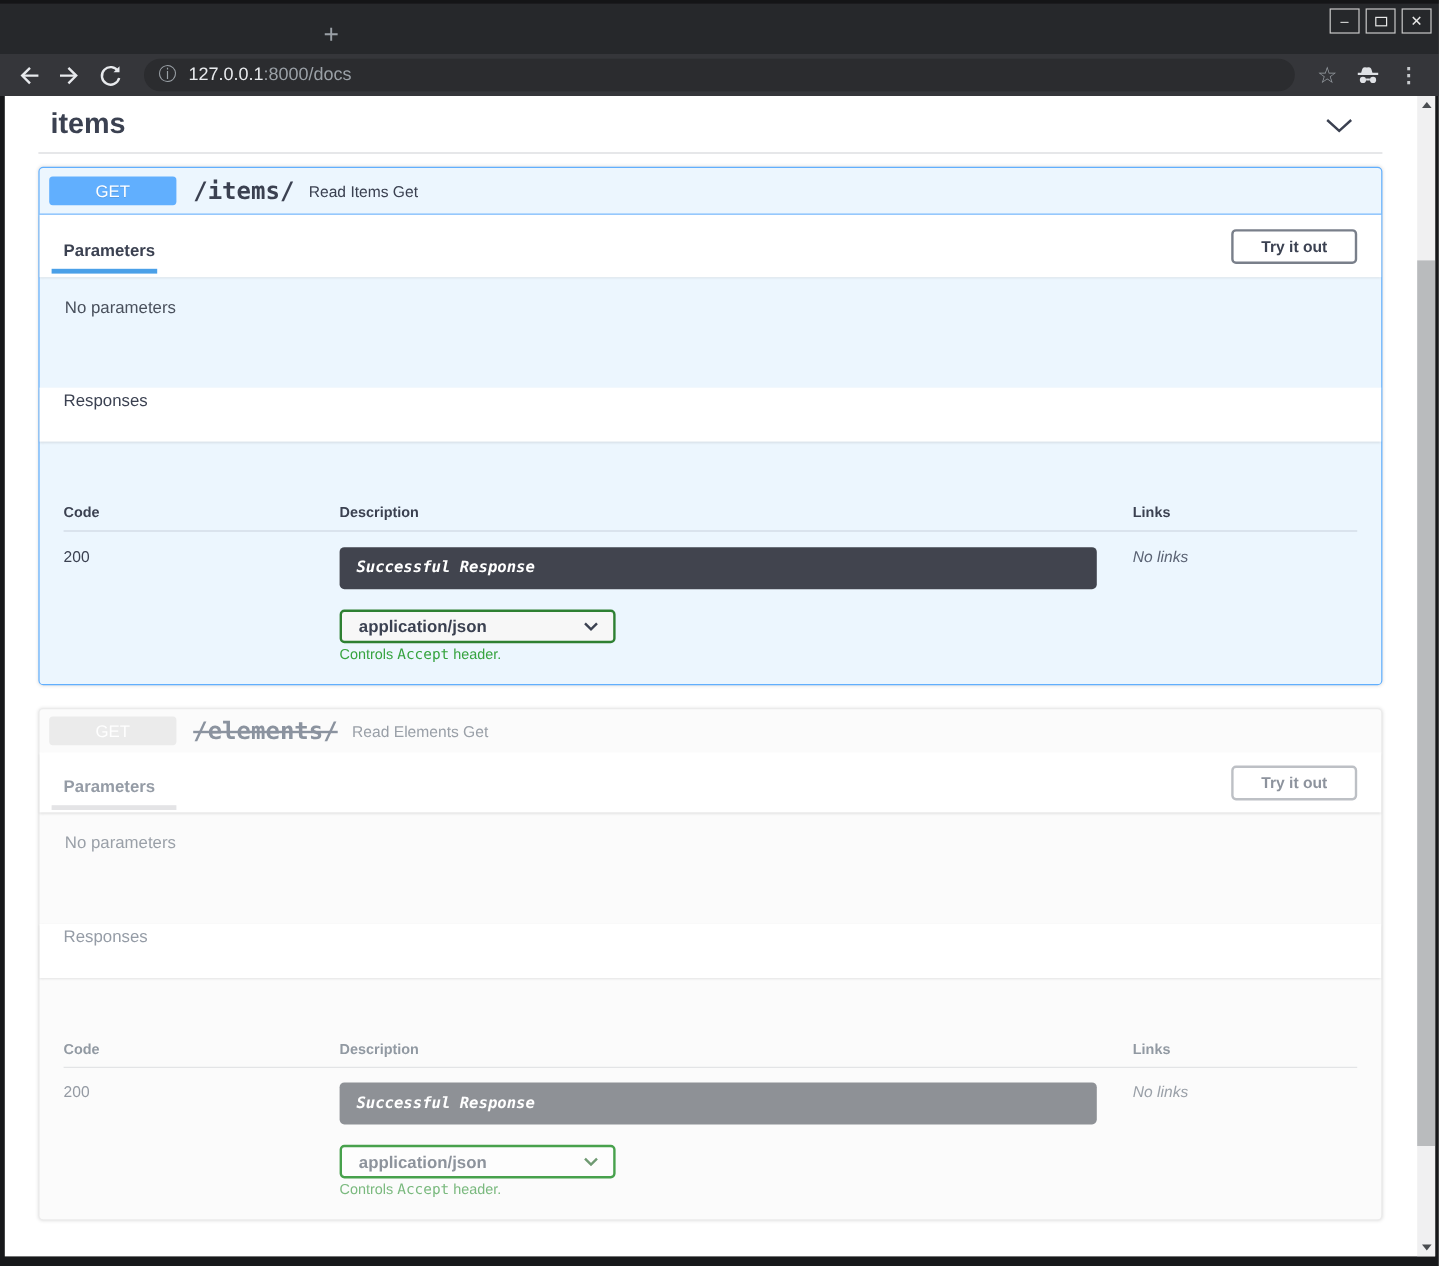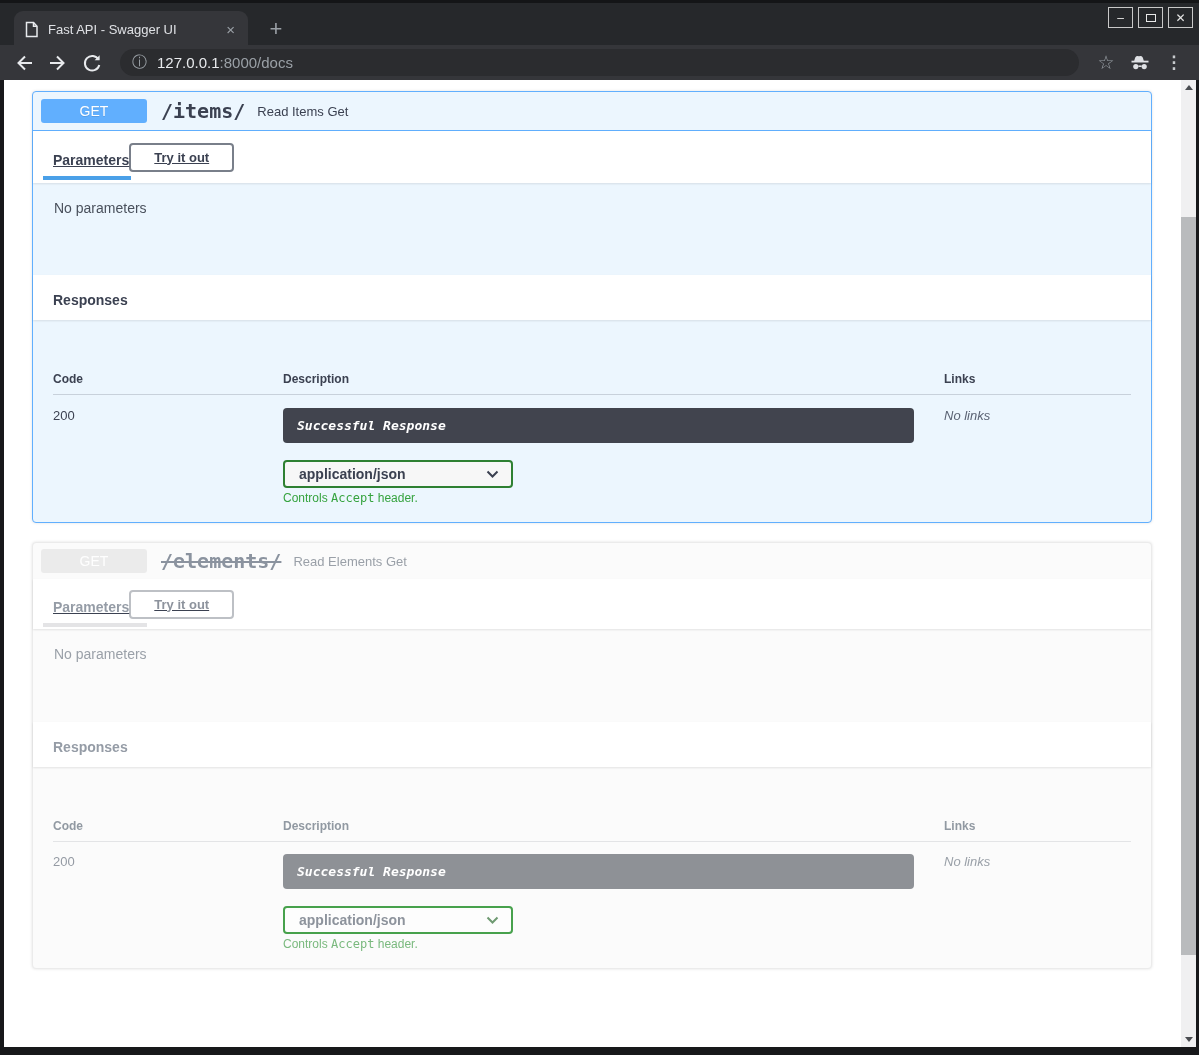--- a/index.html
+++ b/index.html
@@ -61,35 +61,35 @@
   .opblock.get .method-badge { background:#61affe; }
   .opblock.deprecated .method-badge { background:#ebebeb; color:rgba(255,255,255,.95); text-shadow:none; }
   .op-path { margin-left:14px; font-family:"DejaVu Sans Mono","Liberation Mono",monospace; font-size:20px; font-weight:bold; color:#3b4151; }
   .opblock.deprecated .op-path { color:#8b939f; text-decoration:line-through; }
   .op-desc { margin-left:12px; font-size:13px; color:#3b4151; }
   .opblock.deprecated .op-desc { color:#9aa0a8; }
 
   .op-warning { padding:16px 21px 21px; font-size:14px; font-weight:bold; color:#7e848d; }
 
   .section-header { height:52px; background:#fff; box-shadow:0 1px 2px rgba(0,0,0,.1); position:relative; z-index:1;
-                    display:flex; align-items:center; padding:0 20px;text-decoration:underline; }
+                    display:flex; align-items:center; justify-content:space-between; padding:0 20px; }
   .opblock.deprecated .section-header { height:50px; }
   .tab-label { font-size:14px; font-weight:bold; color:#3b4151; position:relative; margin-top:6px; }
   .tab-label::after { content:""; position:absolute; left:-10px; width:88px; height:4px; background:#4aa0e8; bottom:-12px; }
   .opblock.deprecated .tab-label { color:#959ca6; }
   .opblock.deprecated .tab-label::after { background:#e4e4e6; width:104px; }
   .try-btn { border:2px solid #797f8a; border-radius:4px; background:transparent; padding:5px 23px;
              font-size:13px; font-weight:bold; color:#3b4151; font-family:"Liberation Sans",sans-serif; }
   .opblock.deprecated .try-btn { border-color:#bdc0c5; color:#8d939d; }
 
   .params-body { height:92px; padding:17px 21px 0; font-size:14px; color:#49505c; }
   .opblock.deprecated .params-body { height:93px; color:#9aa0a8; }
 
   .resp-header { height:45px; background:#fff; box-shadow:0 1px 2px rgba(0,0,0,.1); position:relative; z-index:1;
-                 display:flex; align-items:flex-end; padding:12px 20px; font-size:14px; font-weight:bold; color:#3b4151; }
+                 display:flex; align-items:flex-start; padding:2px 20px; font-size:14px; font-weight:normal; color:#3b4151; }
   .opblock.deprecated .resp-header { color:#959ca6; }
 
   .resp-body { padding:0 20px 16px; }
   .rt-head { display:flex; padding-top:52px; padding-bottom:8px; border-bottom:1px solid rgba(59,65,81,.2);
              font-size:12px; font-weight:bold; color:#3b4151; }
   .opblock.deprecated .rt-head { color:#9199a2; border-bottom-color:rgba(59,65,81,.12); }
   .col-code { width:230px; }
   .col-desc { flex:1; }
   .col-links { width:187px; }
   .rt-row { display:flex; padding-top:13px; }
@@ -107,30 +107,20 @@
   .accept-note { margin-top:6px; font-size:12px; color:#36a33f; }
   .accept-note .mono { font-family:"DejaVu Sans Mono","Liberation Mono",monospace; }
   .opblock.deprecated .accept-note { color:#7ab97e; }
   .no-links { font-size:13px; font-style:italic; color:#5b6374; }
   .opblock.deprecated .no-links { color:#9aa0a8; }
 </style>
 </head>
 <body>
 
 <div class="titlebar">
-  <div class="tab">
-    <span class="tab-doc-icon">
-      <svg width="15" height="17" viewBox="0 0 15 17">
-        <path d="M2.5 1.5 h7 L13 5.2 v10.3 H2.5 z" fill="none" stroke="#e8eaed" stroke-width="1.5"></path>
-        <path d="M9.5 1.5 v3.7 h3.5" fill="none" stroke="#e8eaed" stroke-width="1.5"></path>
-      </svg>
-    </span>
-    <span class="tab-title">Fast API - Swagger UI</span>
-    <span class="tab-close">×</span>
-  </div>
   <div class="newtab">+</div>
   <div class="win-controls">
     <div class="win-btn">–</div>
     <div class="win-btn">
         <span class="max-box"></span>
       </div>
     <div class="win-btn">✕</div>
   </div>
 </div>
 
@@ -167,20 +157,28 @@
       <circle cx="15.2" cy="14.6" r="2.6" fill="#dfe1e5"></circle>
       <line x1="9.4" y1="14.2" x2="12.6" y2="14.2" stroke="#dfe1e5" stroke-width="1.6"></line>
     </svg>
   </span>
   <span class="tb-right-icon menu-dots">⋮</span>
 </div>
 
 <div class="viewport">
   <div class="page">
 
+    <div class="tag-header">
+      <span class="tag-title">items</span>
+      <span class="tag-chevron">
+        <svg width="24" height="13" viewBox="0 0 24 13">
+          <path d="M2 2 L12 11 L22 2" fill="none" stroke="#3b4151" stroke-width="2"></path>
+        </svg>
+      </span>
+    </div>
 
     <div class="opblock get">
       <div class="op-summary">
         <span class="method-badge">GET</span>
         <span class="op-path">/items/</span>
         <span class="op-desc">Read Items Get</span>
       </div>
       <div class="section-header">
         <span class="tab-label">Parameters</span>
         <button class="try-btn">Try it out</button>

